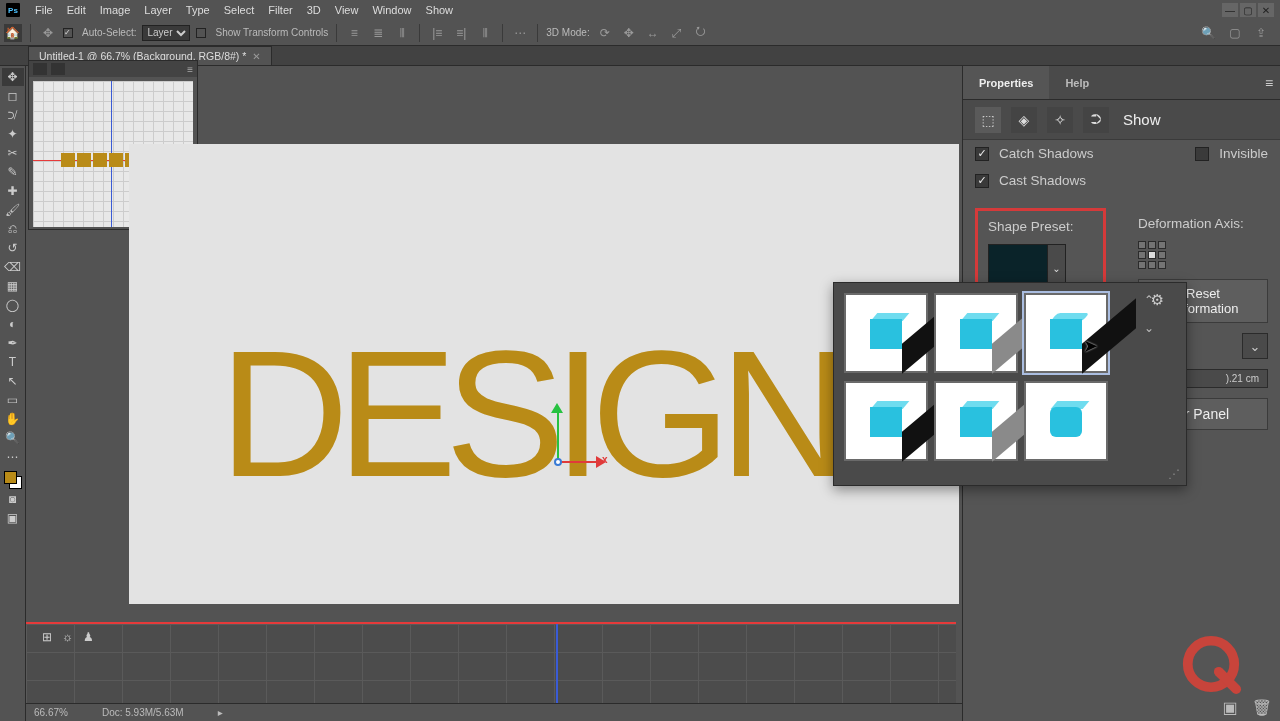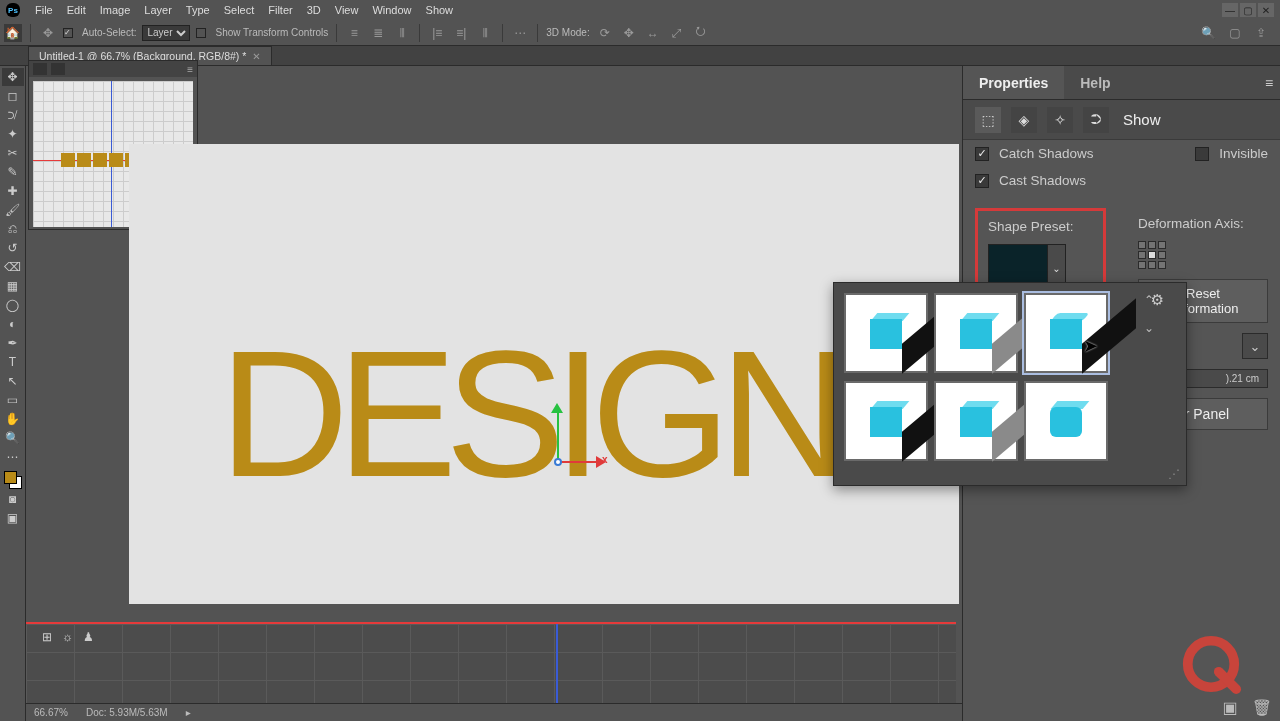--- a/index.html
+++ b/index.html
@@ -1,20 +1,20 @@
 <!DOCTYPE html>
 <html><head>
 <meta charset="utf-8">
 <style>
   * { margin: 0; padding: 0; box-sizing: border-box; font-family: "Segoe UI", Tahoma, sans-serif; user-select: none; }
   body { background: #535353; width: 1280px; height: 721px; overflow: hidden; position: relative; color: #ccc; }
 
   
   .menubar { height: 20px; background: #535353; display: flex; align-items: center; padding: 0 6px; font-size: 11px; color: #ddd; }
-  .menubar .ps { width: 14px; height: 14px; background: #000000; margin-right: 8px; display: flex; align-items: center; justify-content: center; font-size: 8px; font-weight: 700; color: #4cc2ff; border-radius: 6px;}
+  .menubar .ps { width: 14px; height: 14px; background: #000000; margin-right: 8px; display: flex; align-items: center; justify-content: center; font-size: 8px; font-weight: 700; color: #4cc2ff; border-radius: 1px;}
   .menubar .menu { padding: 2px 7px; cursor: default; }
   .menubar .spacer { flex: 1; }
   .winctrl { width: 16px; height: 14px; margin-left: 2px; background: #666; display:flex; align-items:center; justify-content:center; font-size:10px; color:#222;}
 
   
   .optbar { height: 26px; background: #535353; border-bottom: 1px solid #2b2b2b; display: flex; align-items: center; padding: 0 4px; gap: 6px; font-size: 10px; color:#bbb;}
   .optbar .home { width:18px; height:18px; background:#3a3a3a; display:flex; align-items:center; justify-content:center; font-size:12px;}
   .optbar .sep { width:1px; height:18px; background:#3a3a3a; margin:0 2px;}
   .optbar .chk { width:10px; height:10px; border:1px solid #222; display:inline-block; vertical-align:middle; margin-right:3px;}
   .optbar .chk.on::after{ content:"✓"; font-size:8px; color:#ddd; position:relative; top:-3px;}
@@ -62,26 +62,26 @@
   .navigator .hdr .ic{ width:14px; height:12px; background:#333;}
   .navigator .img{ margin:4px; background:#e8e8e8; height:146px; position:relative;
                    background-image: linear-gradient(#ccc 1px, transparent 1px), linear-gradient(90deg,#ccc 1px, transparent 1px);
                    background-size: 10px 10px;}
   .navigator .row{ position:absolute; top:72px; left:28px; display:flex; gap:2px;}
   .navigator .row span{ width:14px; height:14px; background:#b98b17;}
   .navigator .red{ position:absolute; top:79px; left:0; right:0; height:1px; background:#e63a3a;}
   .navigator .blue{ position:absolute; top:0; bottom:0; left:78px; width:1px; background:#3a5bd5;}
 
   
-  .status{ position:absolute; left:0; right:0; bottom:0; height:18px; background:#535353; border-top:1px solid #2b2b2b; display:flex; align-items:center; font-size:10px; color:#bbb; padding:0 8px; gap:18px;}
+  .status{ position:absolute; left:0; right:0; bottom:0; height:18px; background:#535353; border-top:1px solid #2b2b2b; display:flex; align-items:center; font-size:10px; color:#bbb; padding:0 8px; gap:34px;}
 
   
   .rightpanel{ width:318px; background:#555; border-left:1px solid #2b2b2b; display:flex; flex-direction:column; position:relative;}
   .rightpanel .tabs{ height:34px; background:#4a4a4a; display:flex; align-items:stretch; border-bottom:1px solid #2b2b2b;}
-  .rightpanel .tabs .tab{ padding:0 16px; display:flex; align-items:center; font-size:14px; color:#bbb; font-weight:600;}
+  .rightpanel .tabs .tab{ padding:0 16px; display:flex; align-items:center; font-size:11px; color:#bbb; font-weight:600;}
   .rightpanel .tabs .tab.active{ background:#555; color:#eee;}
   .rightpanel .tabs .flymenu{ margin-left:auto; width:22px; display:flex; align-items:center; justify-content:center; color:#ccc; font-size:14px;}
 
   .meshrow{ background:#4a4a4a; height:40px; display:flex; align-items:center; gap:10px; padding:0 12px; border-bottom:1px solid #3a3a3a;}
   .meshrow .ibox{ width:26px; height:26px; background:#444; display:flex; align-items:center; justify-content:center; font-size:14px; color:#ddd;}
   .meshrow .ibox.active{ background:#5a5a5a;}
   .meshrow .label{ font-size:15px; color:#eee; margin-left:4px;}
 
   .chkrow{ display:flex; align-items:center; padding:6px 12px; font-size:13.5px; gap:10px;}
   .chkrow .chk{ width:14px; height:14px; border:1px solid #222; background:#3a3a3a; display:flex; align-items:center; justify-content:center; font-size:11px; color:#eee;}

